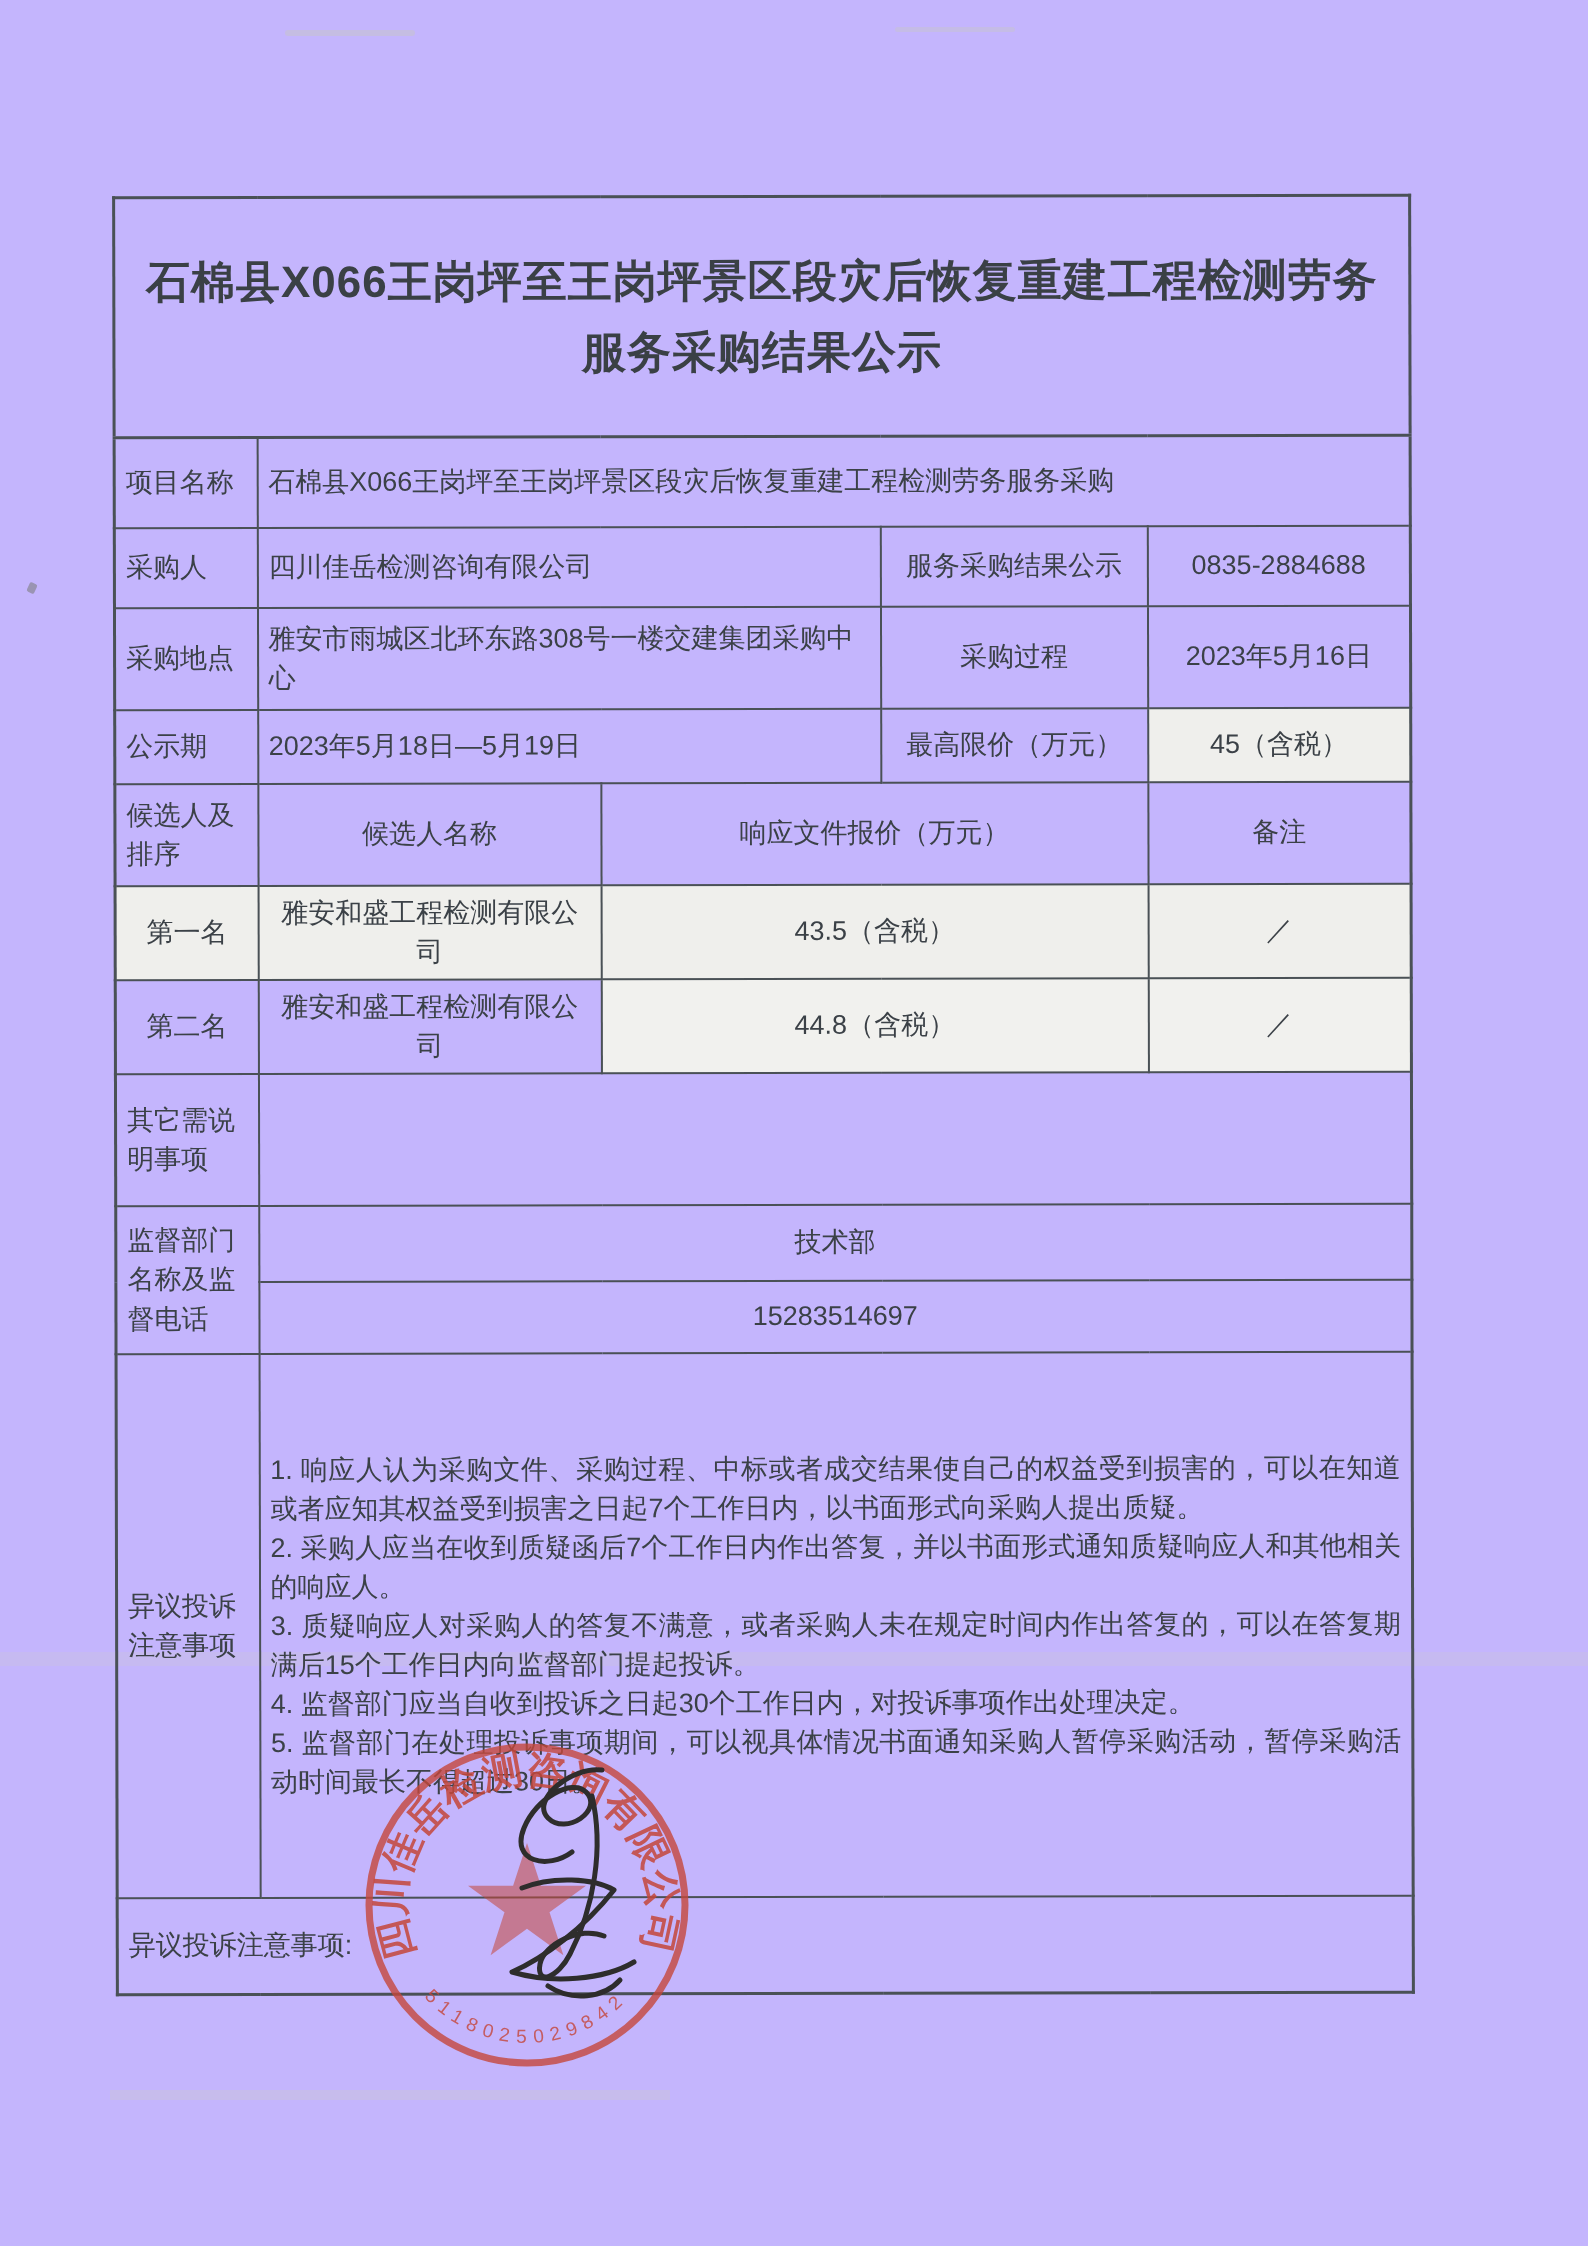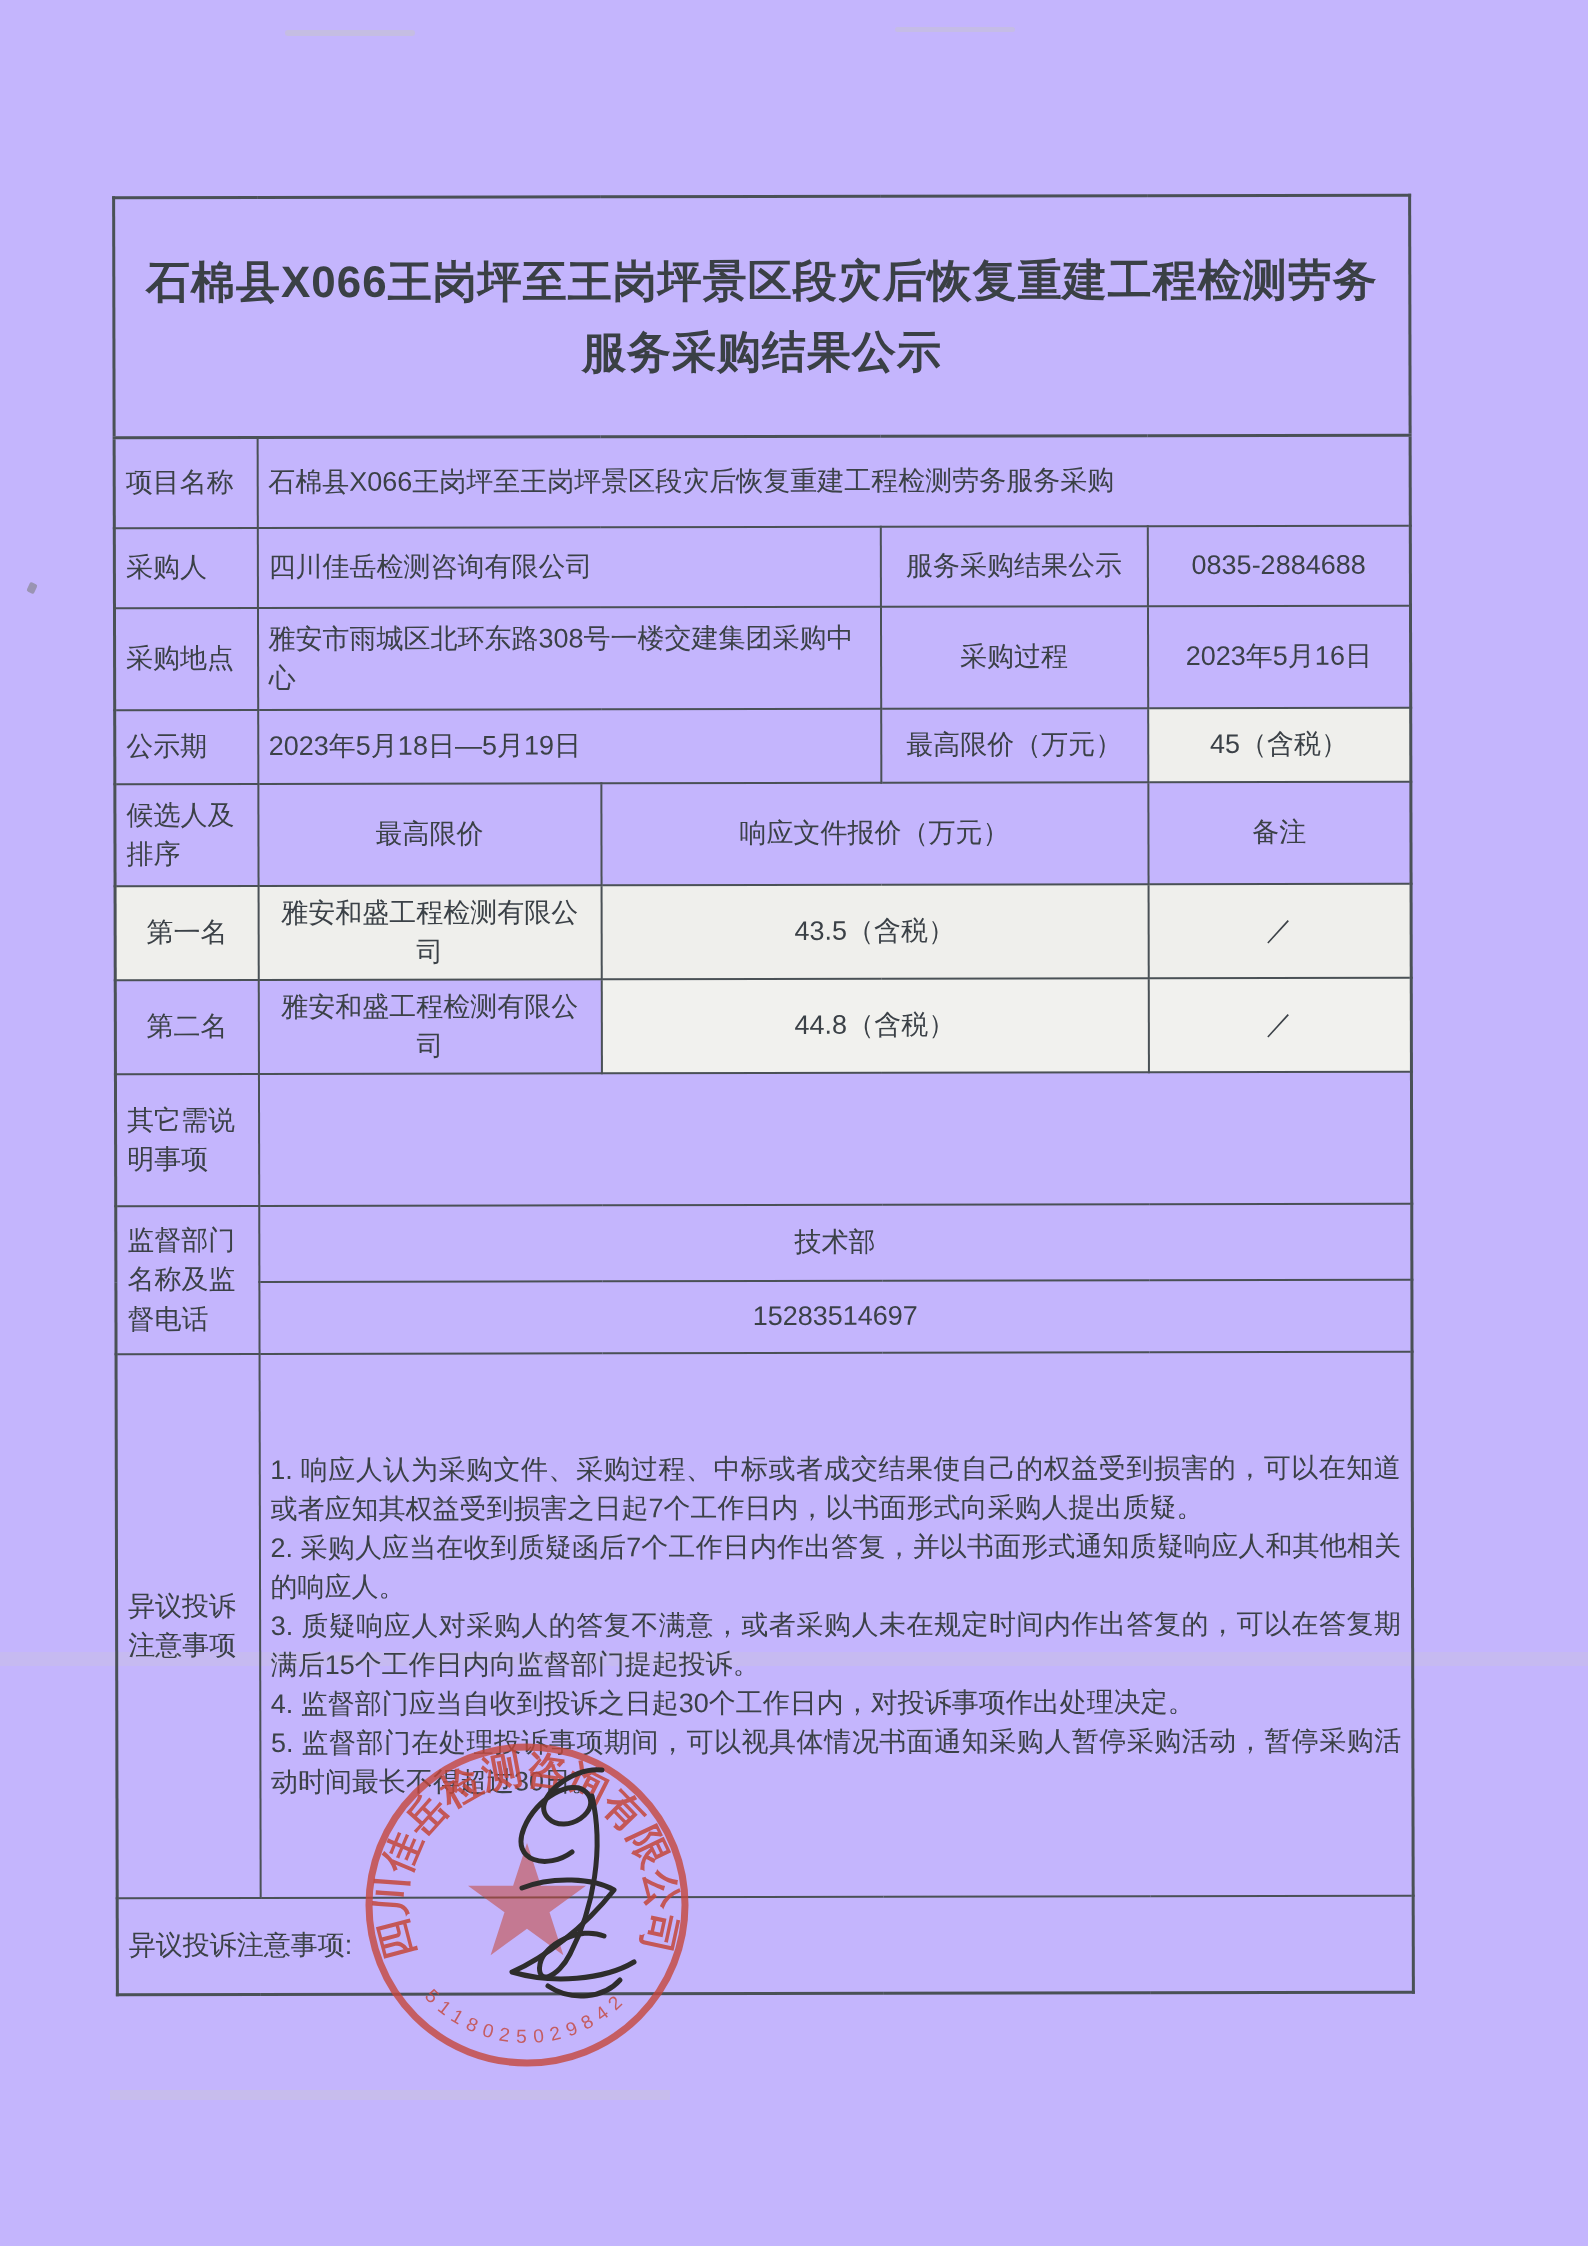--- a/index.html
+++ b/index.html
@@ -115,21 +115,21 @@
 
     <tr class="r-publicity">
       <td class="lab">公示期</td>
       <td colspan="2" class="val">2023年5月18日—5月19日</td>
       <td class="cen">最高限价（万元）</td>
       <td class="cen shade">45（含税）</td>
     </tr>
 
     <tr class="r-candhead">
       <td class="lab">候选人及排序</td>
-      <td class="cen">最高限价</td>
+      <td class="cen">候选人名称</td>
       <td colspan="2" class="cen">响应文件报价（万元）</td>
       <td class="cen">备注</td>
     </tr>
 
     <tr class="r-cand">
       <td class="cen shade">第一名</td>
       <td class="cen shade">雅安和盛工程检测有限公司</td>
       <td colspan="2" class="cen shade">43.5（含税）</td>
       <td class="cen shade">／</td>
     </tr>

